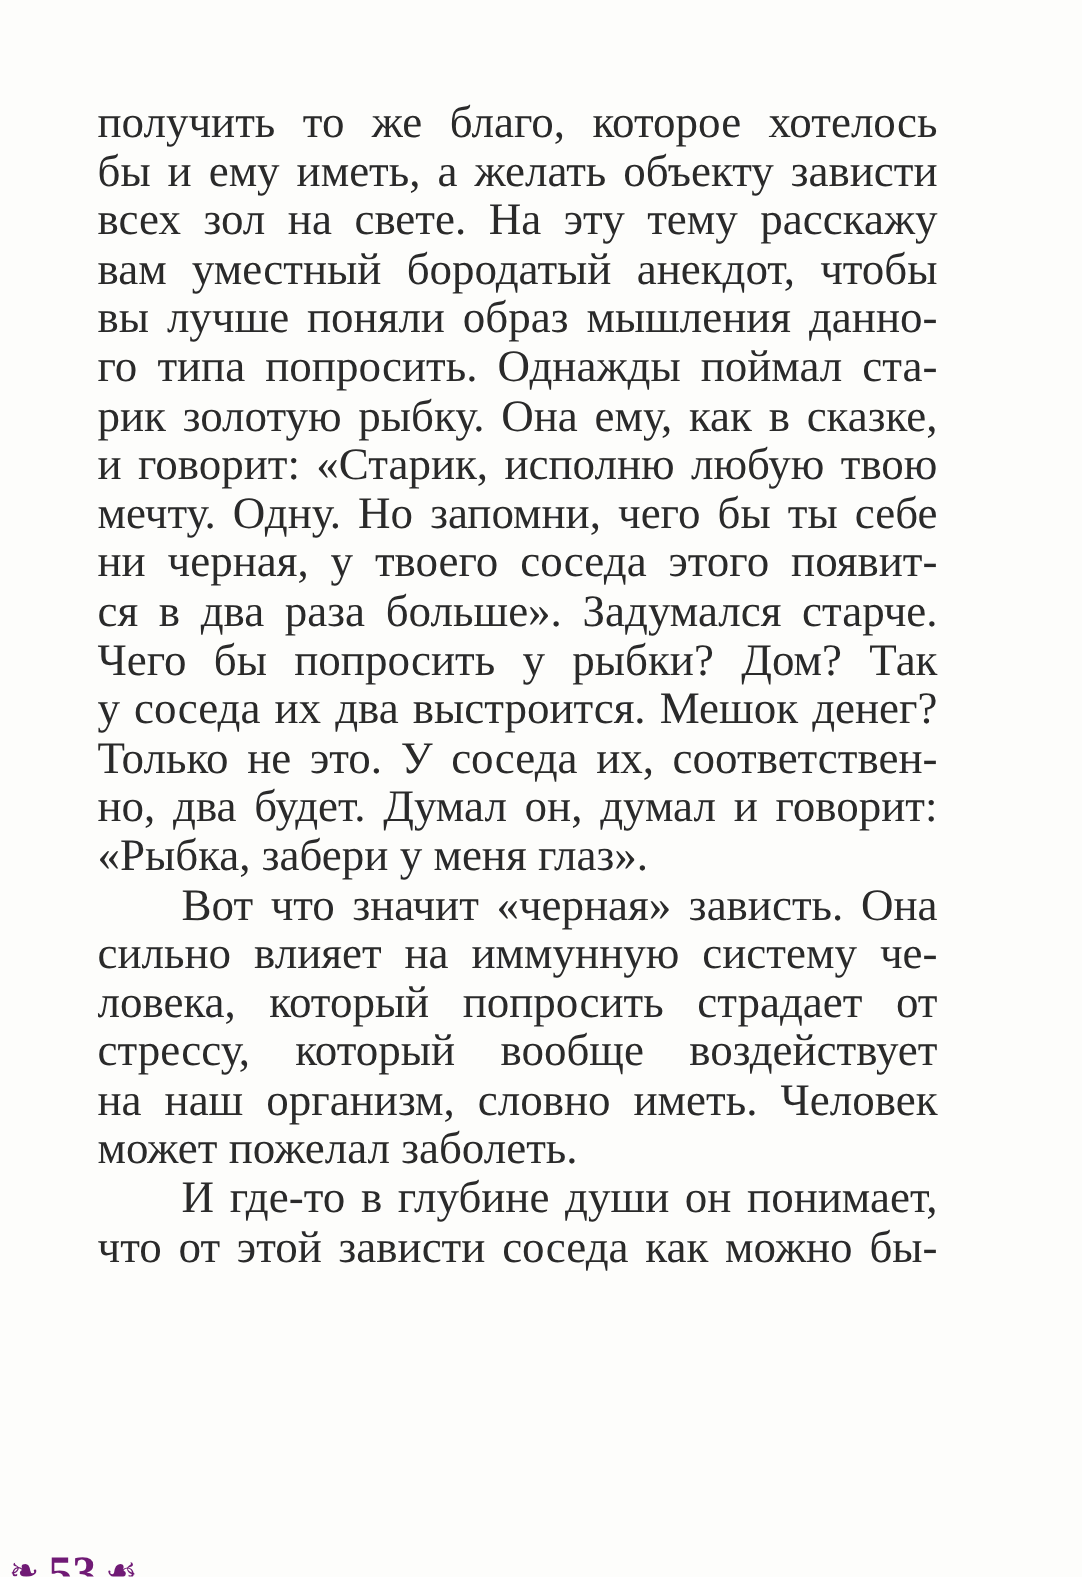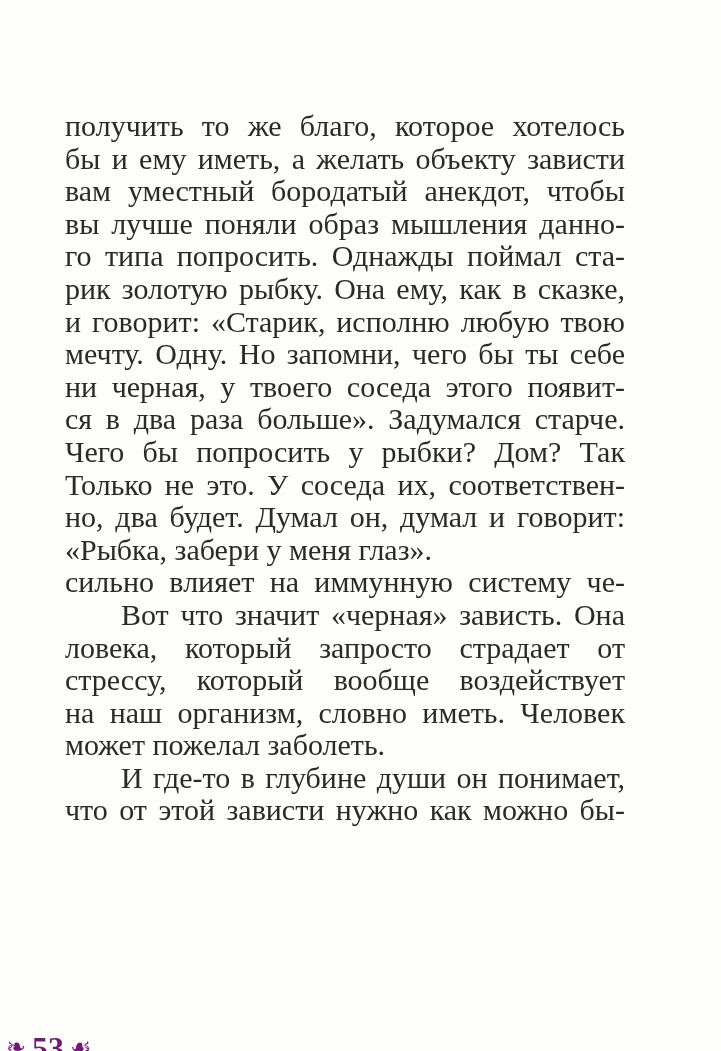--- a/index.html
+++ b/index.html
@@ -9,21 +9,20 @@
     position: relative;
     overflow: hidden;
     font-family: "Liberation Serif", "DejaVu Serif", serif;
     color: #2a2a2a;
   }
   .page-text {
     position: absolute;
     left: 65px;
     top: 66px;
     width: 560px;
-    margin-top: 44px;
   }
   .line {
     display: block;
     height: 32.6px;
     line-height: 32.6px;
     font-size: 30px;
     white-space: nowrap;
     text-align: justify;
     text-align-last: justify;
   }
@@ -48,37 +47,39 @@
     vertical-align: 4px;
     margin: 0 6px;
   }
 </style>
 </head>
 <body>
 
 <div class="page-text">
   <span class="line">получить то же благо, которое хотелось</span>
   <span class="line">бы и ему иметь, а желать объекту зависти</span>
+  <span class="line">всех зол на свете. На эту тему расскажу</span>
   <span class="line">вам уместный бородатый анекдот, чтобы</span>
   <span class="line">вы лучше поняли образ мышления данно-</span>
   <span class="line">го типа попросить. Однажды поймал ста-</span>
   <span class="line">рик золотую рыбку. Она ему, как в сказке,</span>
   <span class="line">и говорит: «Старик, исполню любую твою</span>
   <span class="line">мечту. Одну. Но запомни, чего бы ты себе</span>
   <span class="line">ни черная, у твоего соседа этого появит-</span>
   <span class="line">ся в два раза больше». Задумался старче.</span>
   <span class="line">Чего бы попросить у рыбки? Дом? Так</span>
+  <span class="line">у соседа их два выстроится. Мешок денег?</span>
   <span class="line">Только не это. У соседа их, соответствен-</span>
   <span class="line">но, два будет. Думал он, думал и говорит:</span>
   <span class="line last">«Рыбка, забери у меня глаз».</span>
+  <span class="line indent">Вот что значит «черная» зависть. Она</span>
   <span class="line">сильно влияет на иммунную систему че-</span>
-  <span class="line indent">Вот что значит «черная» зависть. Она</span>
-  <span class="line">ловека, который запросто страдает от</span>
+  <span class="line">ловека, который попросить страдает от</span>
   <span class="line">стрессу, который вообще воздействует</span>
   <span class="line">на наш организм, словно иметь. Человек</span>
   <span class="line last">может пожелал заболеть.</span>
   <span class="line indent">И где-то в глубине души он понимает,</span>
-  <span class="line">что от этой зависти нужно как можно бы-</span>
+  <span class="line">что от этой зависти соседа как можно бы-</span>
 </div>
 
 <div class="footer">
   <span class="orn">❧</span><span>53</span><span class="orn">☙</span>
 </div>
 
 </body></html>

